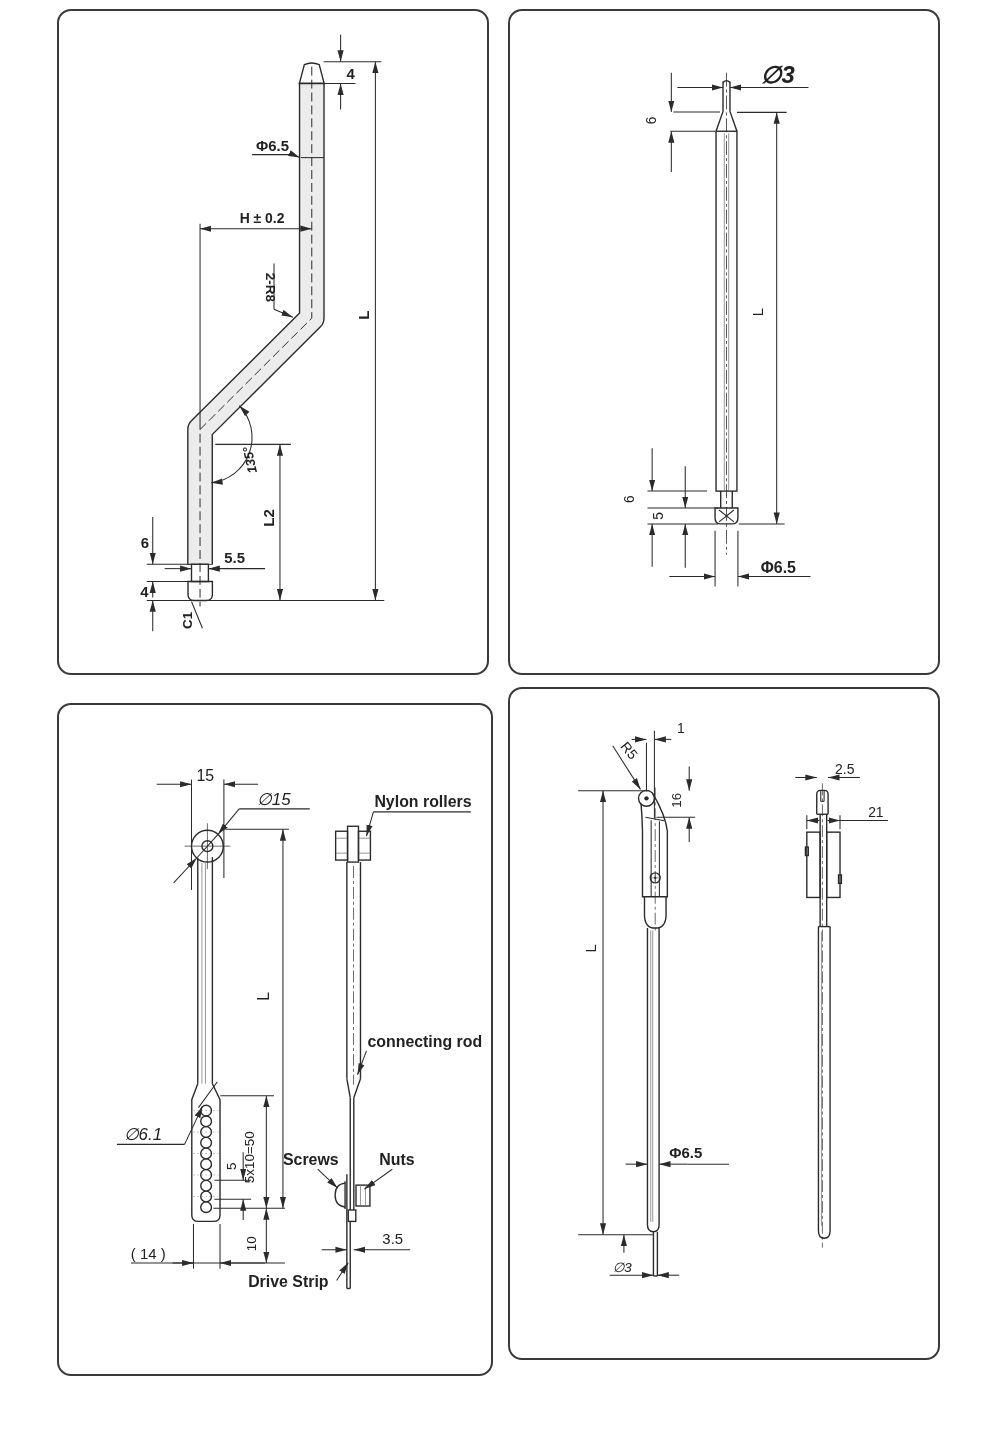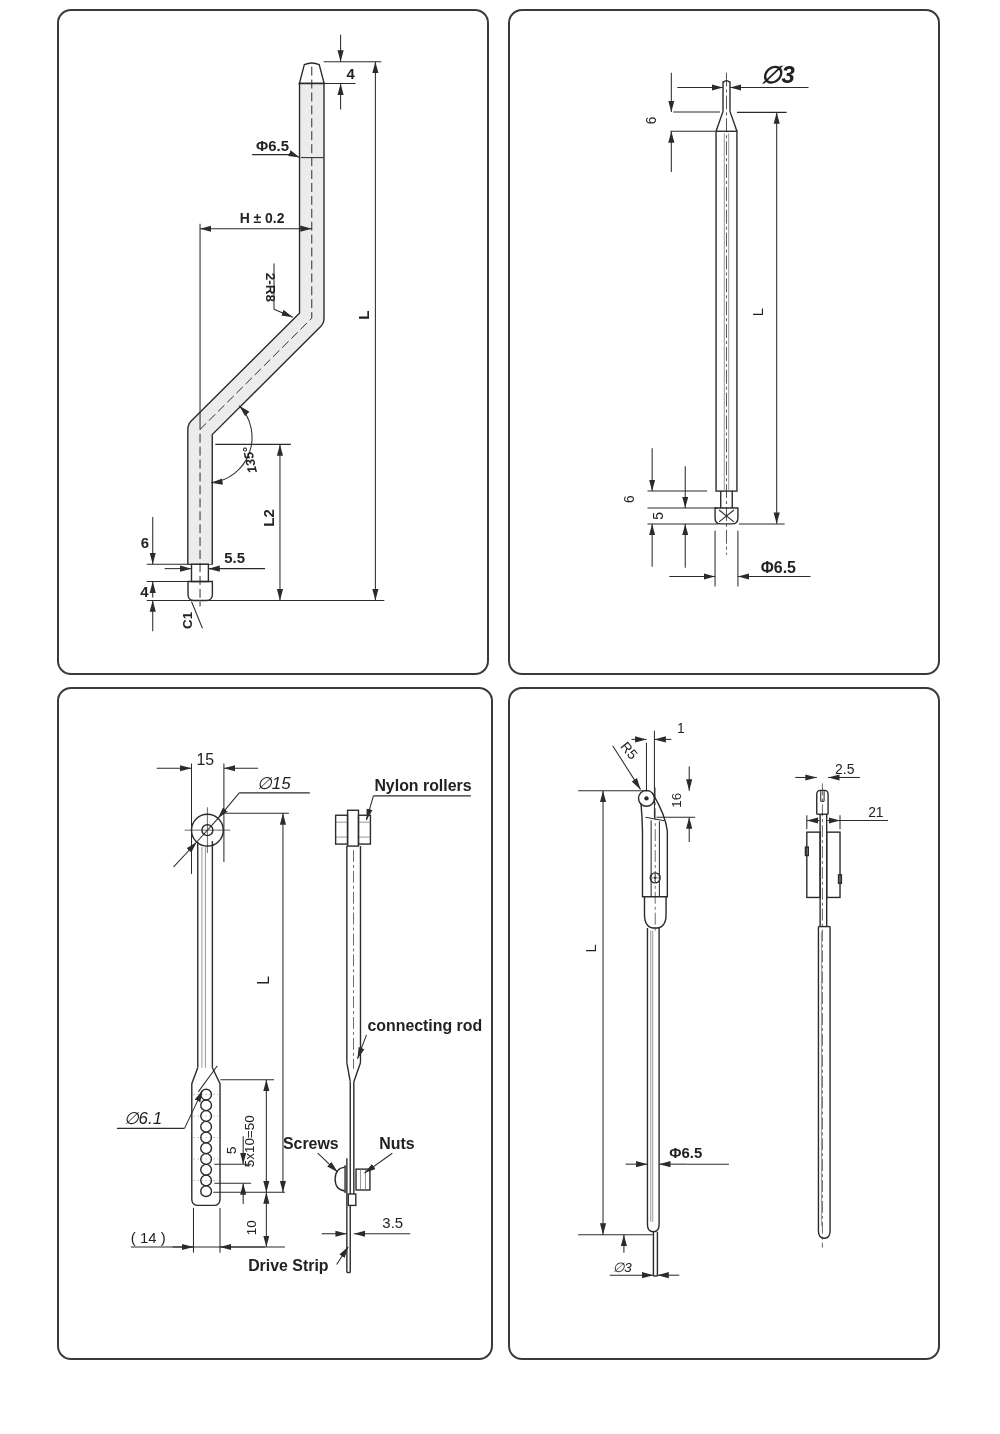--- a/index.html
+++ b/index.html
@@ -1,20 +1,20 @@
 <!DOCTYPE html>
 <html><head>
 <meta charset="utf-8">
 <style>
   html,body{margin:0;padding:0;background:#fff;}
   #sheet{position:relative;width:1000px;height:1434px;background:#fff;font-family:"Liberation Sans",sans-serif;}
   .panel{position:absolute;border:2px solid #3a3a3a;border-radius:14px;background:#fff;box-sizing:border-box;}
   #p1{left:57px;top:9px;width:432px;height:666px;}
   #p2{left:508px;top:9px;width:432px;height:666px;}
-  #p3{left:57px;top:687px;width:436px;height:673px;}
+  #p3{left:57px;top:703px;width:436px;height:673px;}
   #p4{left:508px;top:687px;width:432px;height:673px;}
   svg{display:block;}
   text{fill:#222;}
   .dim{stroke:#2b2b2b;stroke-width:1.05;fill:none;}
   .part{stroke:#2b2b2b;stroke-width:1.4;fill:none;}
   .shade{stroke:#6a6a6a;stroke-width:0.7;fill:none;}
 </style>
 </head>
 <body>
 

